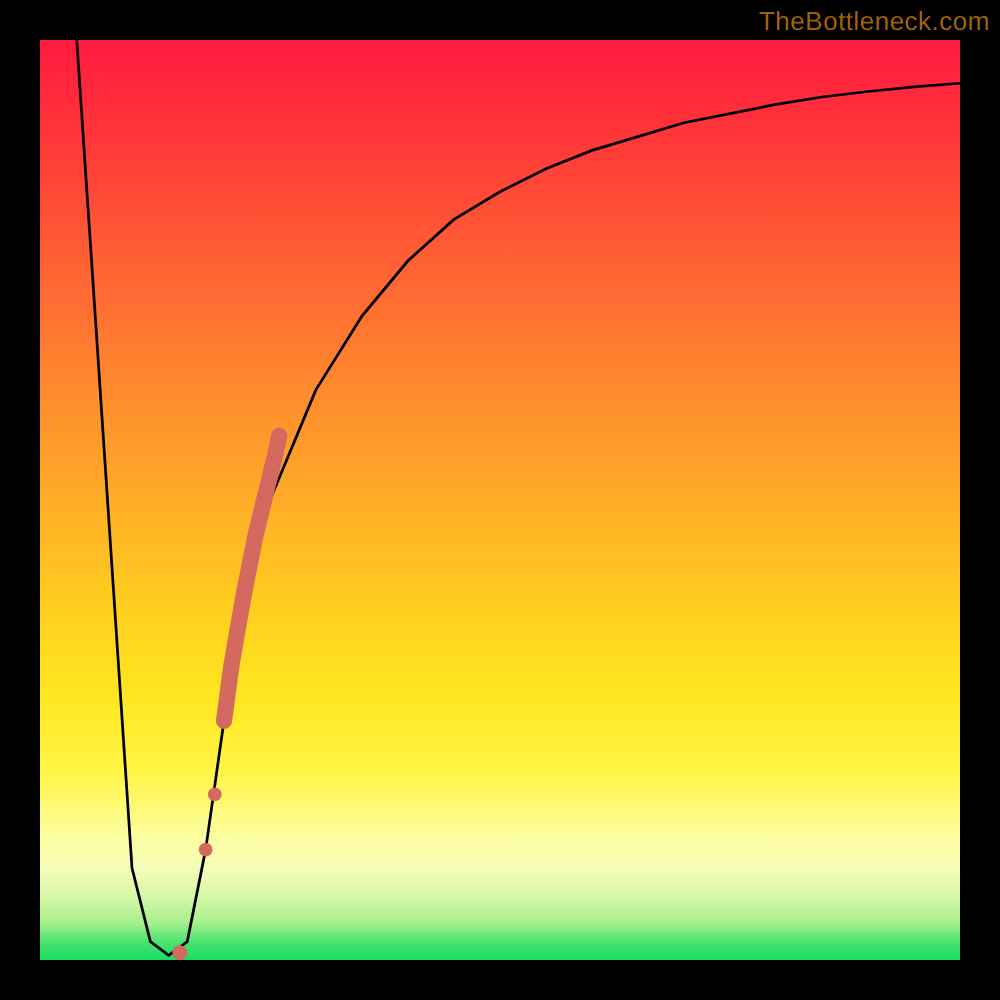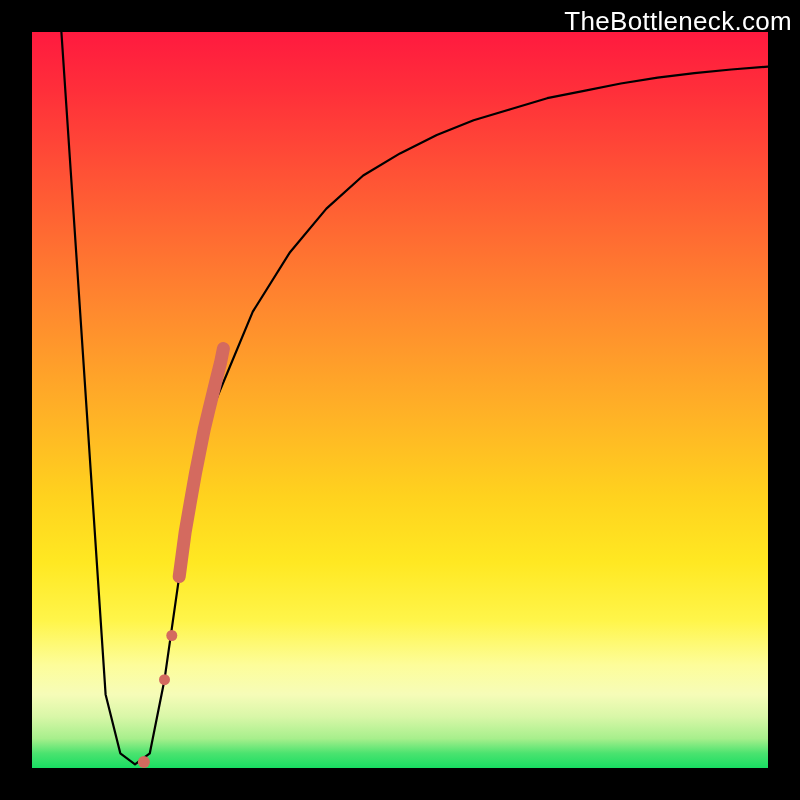--- a/index.html
+++ b/index.html
@@ -39,22 +39,22 @@
       #d9f7a8 93%,
       #a7ef8c 96%,
       #4be36f 98%,
       #18dd62 100%
     );
   }
   .watermark {
     position: absolute;
     top: 6px;
     right: 8px;
-    color: #ffffff;
-    font-size: 26px;
+    color: #a16207;
+    font-size: 21px;
     font-weight: 500;
     letter-spacing: 0.3px;
     user-select: none;
   }
   svg.curve {
     position: absolute;
     inset: 0;
     width: 736px;
     height: 736px;
     overflow: visible;

